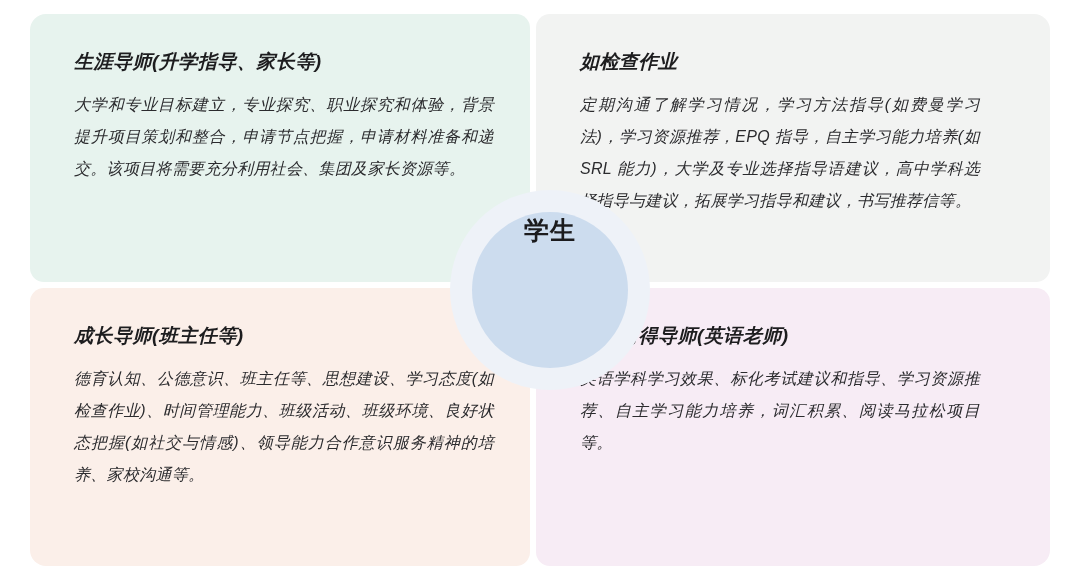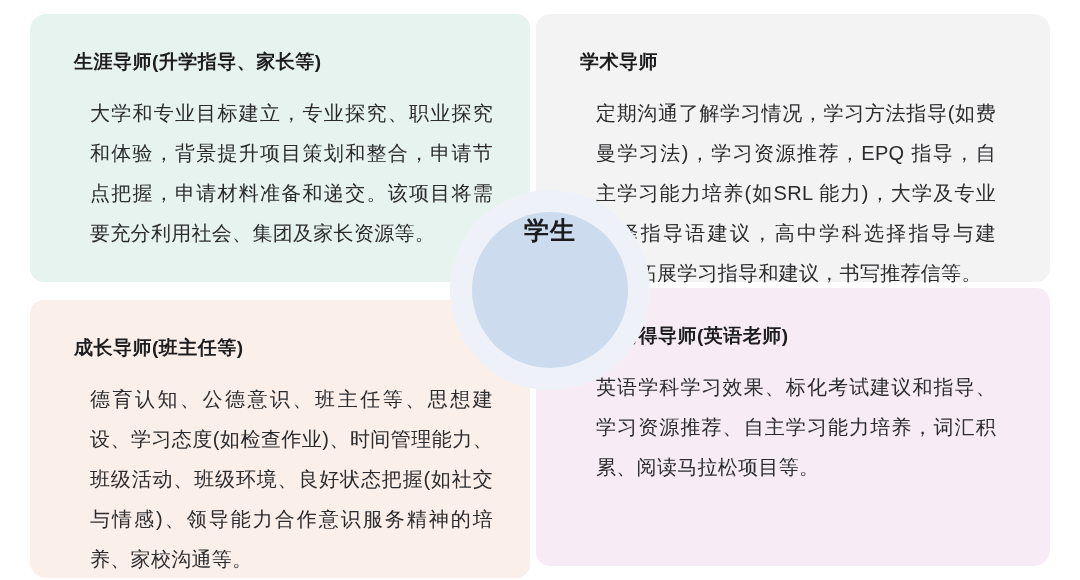--- a/index.html
+++ b/index.html
@@ -17,20 +17,21 @@
     position: relative;
     width: 1080px;
     height: 580px;
     background: #ffffff;
   }
   .quadrant {
     position: absolute;
     box-sizing: border-box;
     border-radius: 14px;
     padding: 34px 21px 30px 44px;
+    font-style: italic;
   }
   .q-tl {
     left: 30px;
     top: 14px;
     width: 500px;
     height: 268px;
     background: #e7f3ee;
     border-top-left-radius: 16px;
     border-bottom-right-radius: 4px;
   }
@@ -38,21 +39,21 @@
     left: 536px;
     top: 14px;
     width: 514px;
     height: 268px;
     background: #f2f3f2;
     border-top-right-radius: 16px;
     border-bottom-left-radius: 4px;
   }
   .q-bl {
     left: 30px;
-    top: 300px;
+    top: 288px;
     width: 500px;
     height: 278px;
     background: #fbefe9;
     border-bottom-left-radius: 16px;
     border-top-right-radius: 4px;
   }
   .q-br {
     left: 536px;
     top: 288px;
     width: 514px;
@@ -63,25 +64,25 @@
   }
   .q-title {
     font-size: 19px;
     font-weight: bold;
     color: #1d1d1f;
     letter-spacing: 0.5px;
     margin: 0 0 12px 0;
     line-height: 1.5;
   }
   .q-body {
-    font-size: 20px;
+    font-size: 16px;
     color: #2b2b2e;
     line-height: 2.0;
     letter-spacing: 0.3px;
-    margin: 16px;
+    margin: 0;
     text-align: justify;
   }
   .q-tl .q-body, .q-bl .q-body { max-width: 420px; }
   .q-tr .q-body, .q-br .q-body { max-width: 400px; }
 
   
   .hub-outer {
     position: absolute;
     left: 450px;
     top: 190px;
@@ -116,21 +117,21 @@
 <body>
 
 <div id="diagram">
 
   <div class="quadrant q-tl">
     <div class="q-title">生涯导师(升学指导、家长等)</div>
     <div class="q-body">大学和专业目标建立，专业探究、职业探究和体验，背景提升项目策划和整合，申请节点把握，申请材料准备和递交。该项目将需要充分利用社会、集团及家长资源等。</div>
   </div>
 
   <div class="quadrant q-tr">
-    <div class="q-title">学术导师</div>
+    <div class="q-title">如检查作业</div>
     <div class="q-body">定期沟通了解学习情况，学习方法指导(如费曼学习法)，学习资源推荐，EPQ 指导，自主学习能力培养(如SRL 能力)，大学及专业选择指导语建议，高中学科选择指导与建议，拓展学习指导和建议，书写推荐信等。</div>
   </div>
 
   <div class="quadrant q-bl">
     <div class="q-title">成长导师(班主任等)</div>
     <div class="q-body">德育认知、公德意识、班主任等、思想建设、学习态度(如检查作业)、时间管理能力、班级活动、班级环境、良好状态把握(如社交与情感)、领导能力合作意识服务精神的培养、家校沟通等。</div>
   </div>
 
   <div class="quadrant q-br">
     <div class="q-title">语言习得导师(英语老师)</div>

